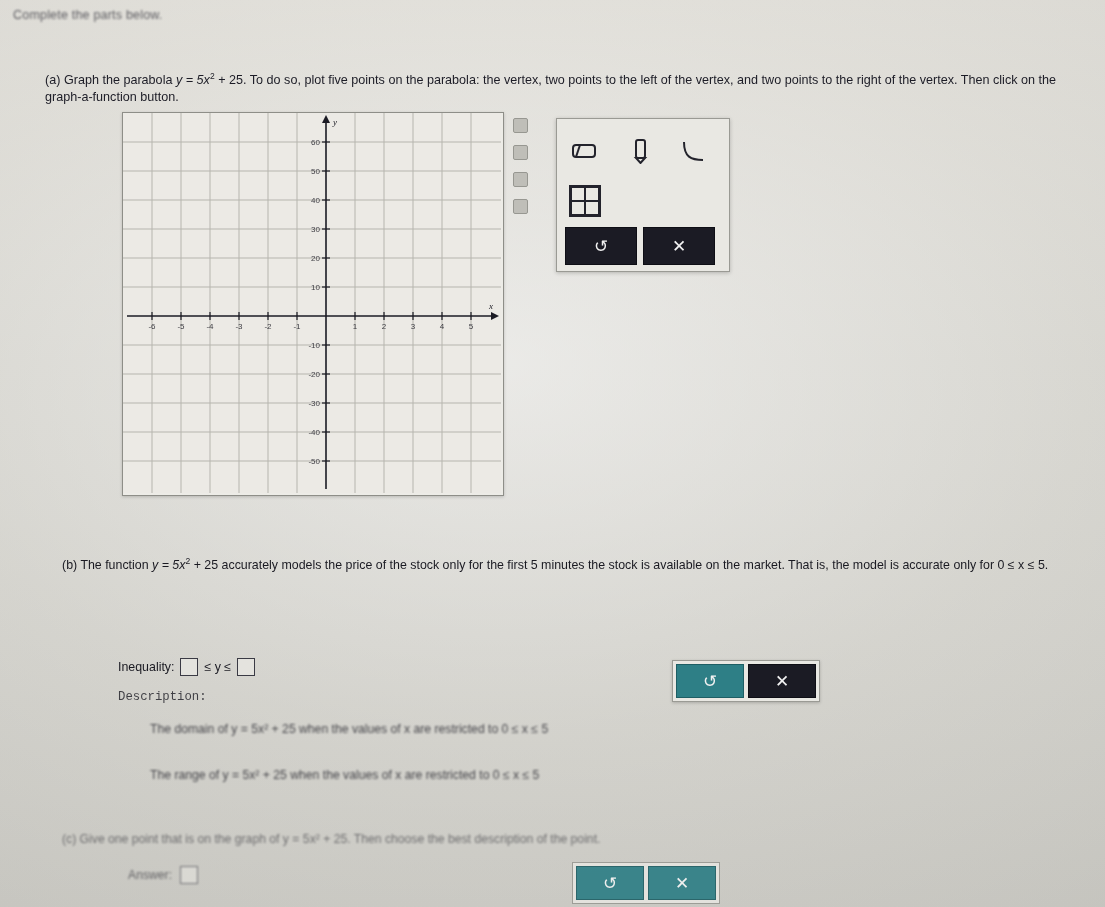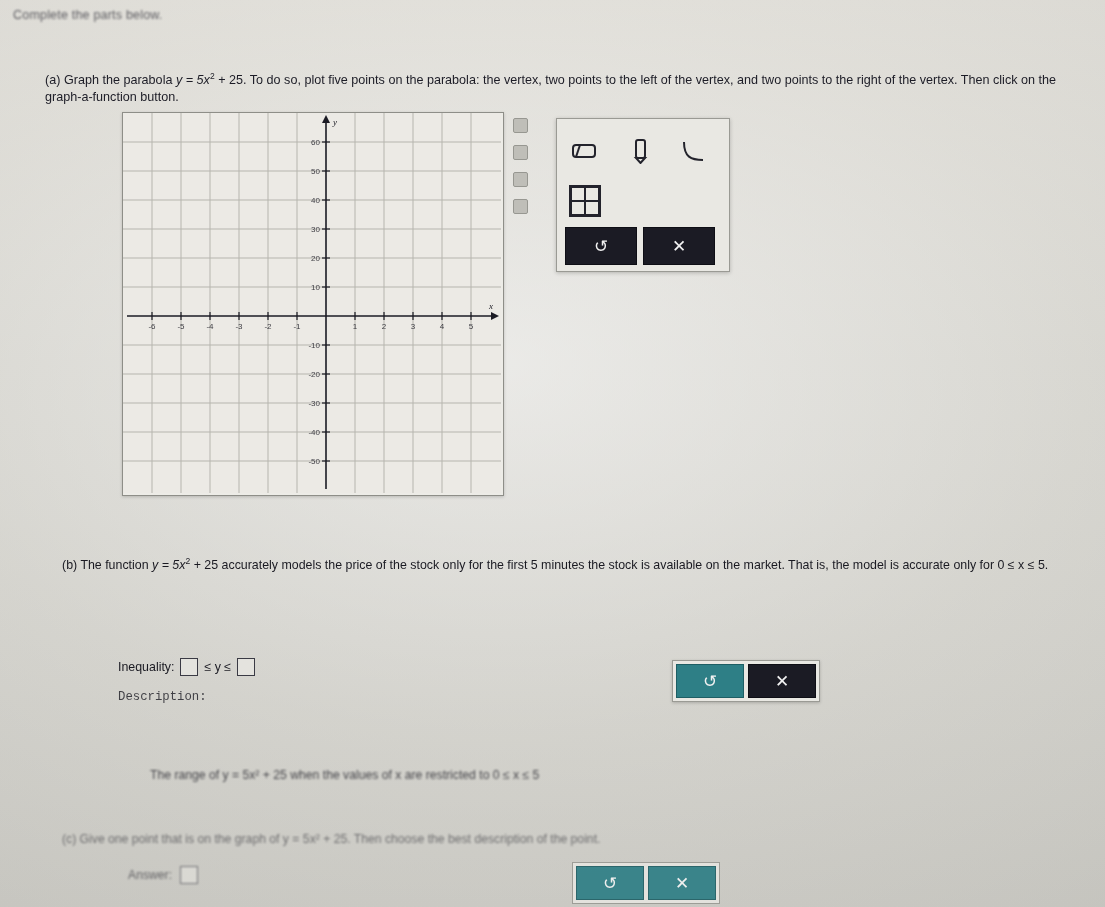--- a/index.html
+++ b/index.html
@@ -398,20 +398,21 @@
   </div>
 
   <div class="ineq-line blurtext blur1">
     <span>Inequality:</span>
     <span class="blank-box"></span>
     <span>≤ y ≤</span>
     <span class="blank-box"></span>
   </div>
 
   <div class="desc-label blurtext blur1">Description:</div>
+  <div class="opt opt1 blurtext blur2">The domain of y = 5x² + 25 when the values of x are restricted to 0 ≤ x ≤ 5</div>
   <div class="opt opt2 blurtext blur2">The range of y = 5x² + 25 when the values of x are restricted to 0 ≤ x ≤ 5</div>
 
   <div class="answer-pad">
     <div class="dark-btn teal">↺</div>
     <div class="dark-btn">✕</div>
   </div>
 
   <div class="q-c blurtext blur3">
     <span>(c)</span>
     <span>Give one point that is on the graph of y = 5x² + 25. Then choose the best description of the point.</span>

